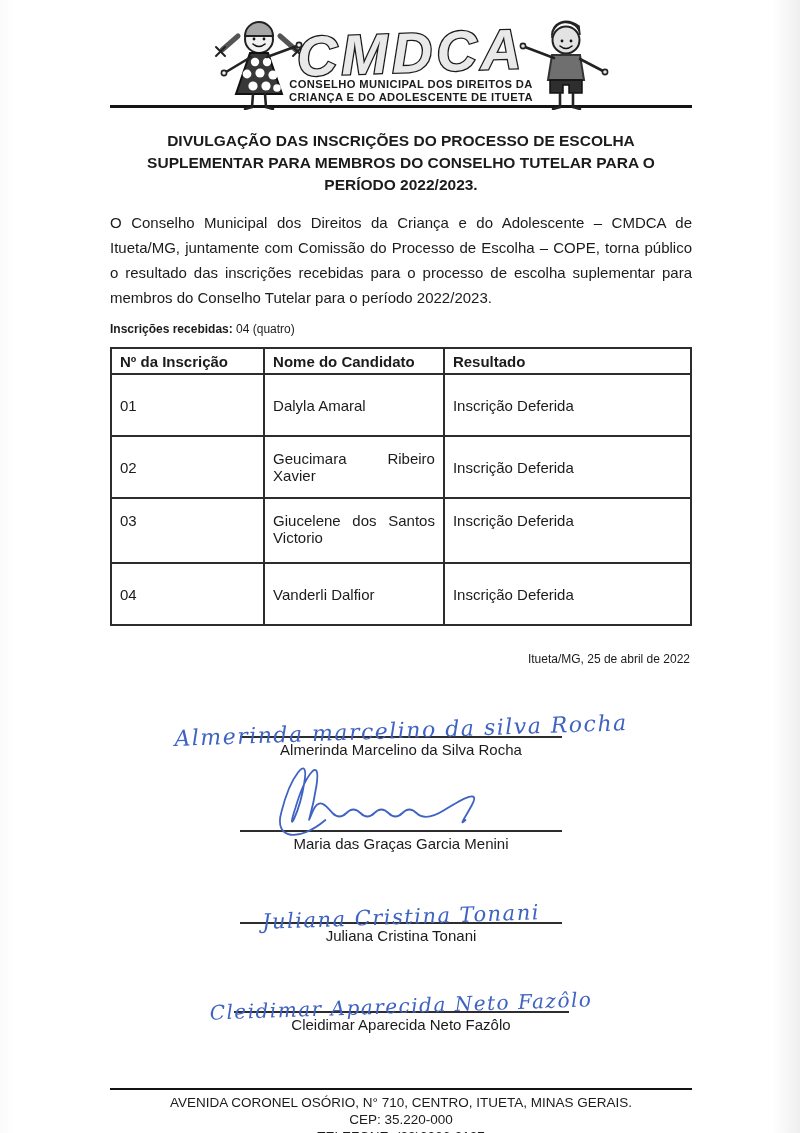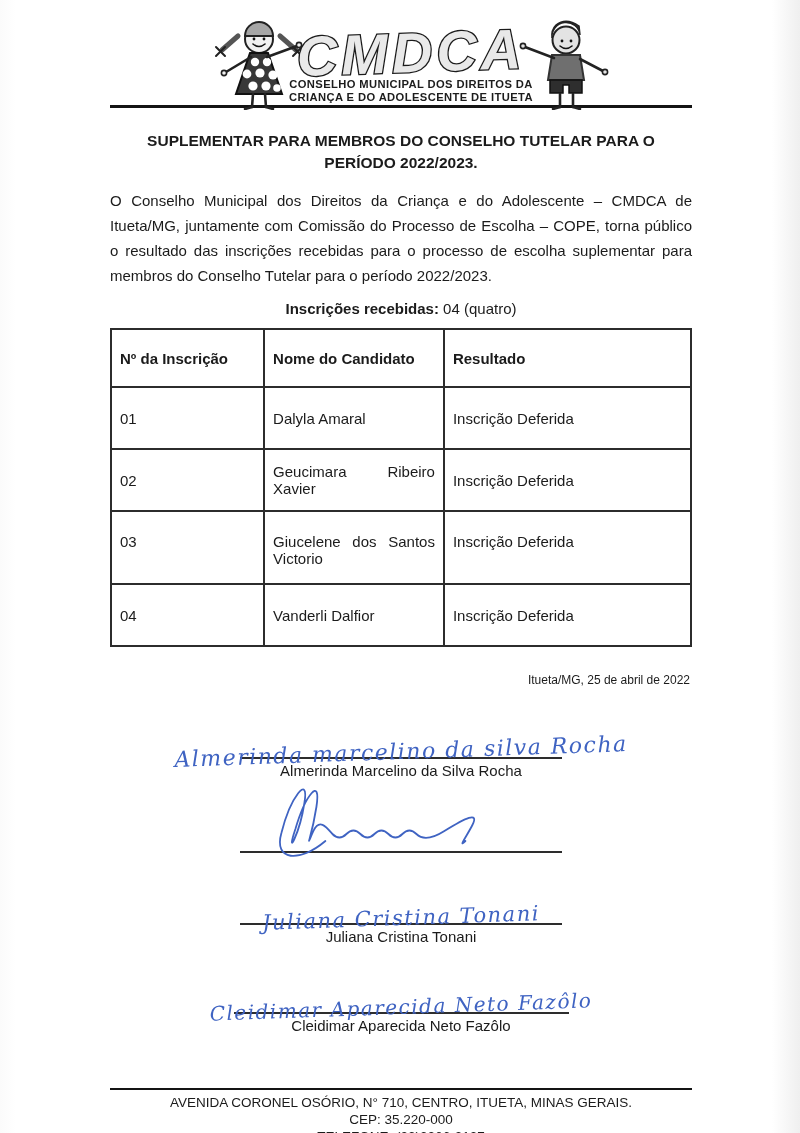--- a/index.html
+++ b/index.html
@@ -15,30 +15,30 @@
   .content{margin:0 108px 0 110px;}
   
   .logo-band{padding-top:10px;text-align:center;}
   .logo-band svg{display:block;margin:0 auto;}
   .rule{border-top:3px solid #141414;height:0;}
   .header-rule{margin-top:-5px;}
   
   .doc-title{margin:22px 0 0 0;font-size:15.5px;font-weight:bold;text-align:center;line-height:22px;}
   
   .intro{margin:14px 0 8px 0;font-size:15px;line-height:25px;text-align:justify;}
-  .insc{margin:12px 0 0 0;font-size:15px;text-align:center;}
+  .insc{margin:12px 0 0 0;font-size:12px;}
   .insc b{font-weight:bold;}
   
   table.reg{width:100%;border-collapse:collapse;margin-top:11px;table-layout:fixed;}
   table.reg th,table.reg td{border:2px solid #2c2c2c;font-size:15px;color:#1b1b1b;}
-  table.reg th{text-align:left;font-weight:bold;padding:18px 8px;height:20px;}
+  table.reg th{text-align:left;font-weight:bold;padding:2px 8px;height:20px;}
   table.reg td{padding:6px 8px;vertical-align:middle;height:48px;}
   table.reg td.c-num{}
   table.reg td.c-name{text-align:justify;margin-left:31px;}
-  table.reg tr.tall td{vertical-align:top;padding-top:21px;height:44px;}
+  table.reg tr.tall td{vertical-align:top;padding-top:13px;height:44px;}
   
   .dateline{margin:26px 2px 0 0;font-size:12px;text-align:right;}
   
   .sig{position:relative;width:322px;margin:0 auto;}
   .sig-1{margin-top:36px;}
   .sig-2{margin-top:38px;}
   .sig-3{margin-top:36px;}
   .sig-4{margin-top:33px;}
   .sig .line{height:34px;border-bottom:2px solid #2d2d2d;position:relative;}
   .sig .ink{
@@ -110,20 +110,21 @@
           <circle cx="495" cy="62" r="2.6" fill="#e3e3e3" stroke="#222" stroke-width="1.6"></circle>
           <path d="M440,70 h32 v13 h-13 v-8 h-6 v8 h-13 z" fill="#2e2e2e" stroke="#111" stroke-width="1.5"></path>
           <path d="M450,84 v13 M463,84 v13" stroke="#222" stroke-width="2.6"></path>
           <path d="M450,97 l-7,2 M463,97 l7,2" stroke="#222" stroke-width="2.6"></path>
         </g>
       </svg>
     </div>
     <div class="rule header-rule"></div>
 
     <h1 class="doc-title">
+      <div>DIVULGAÇÃO DAS INSCRIÇÕES DO PROCESSO DE ESCOLHA</div>
       <div>SUPLEMENTAR PARA MEMBROS DO CONSELHO TUTELAR PARA O</div>
       <div>PERÍODO 2022/2023.</div>
     </h1>
 
     <p class="intro">O Conselho Municipal dos Direitos da Criança e do Adolescente – CMDCA de Itueta/MG, juntamente com Comissão do Processo de Escolha – COPE, torna público o resultado das inscrições recebidas para o processo de escolha suplementar para membros do Conselho Tutelar para o período 2022/2023.</p>
 
     <p class="insc"><b>Inscrições recebidas:</b> <span>04 (quatro)</span></p>
 
     <table class="reg">
       <colgroup>
@@ -173,20 +174,21 @@
         <div class="name">Almerinda Marcelino da Silva Rocha</div>
       </div>
 
       <div class="sig sig-2">
         <div class="line">
           <svg class="scribble" width="330" height="92" viewBox="0 0 330 92">
             <path d="M96,70 C70,92 44,90 52,62 C61,26 80,2 75,32 C70,64 56,88 66,58 C76,24 92,4 87,36 C82,68 75,80 84,60 C90,47 97,56 103,63 Q110,70 117,63 Q124,56 131,63 Q138,70 145,63 Q152,56 159,63 Q166,70 173,63 Q180,56 187,63 Q196,72 215,60 C236,47 250,40 243,54 C238,64 228,78 236,70" fill="none" stroke="#3f63c2" stroke-width="1.8" stroke-linecap="round"></path>
           </svg>
           <span class="ink"></span>
         </div>
+        <div class="name">Maria das Graças Garcia Menini</div>
       </div>
 
       <div class="sig sig-3">
         <div class="line">
           <span class="ink">Juliana Cristina Tonani</span>
         </div>
         <div class="name">Juliana Cristina Tonani</div>
       </div>
 
       <div class="sig sig-4" style="width:335px;">

